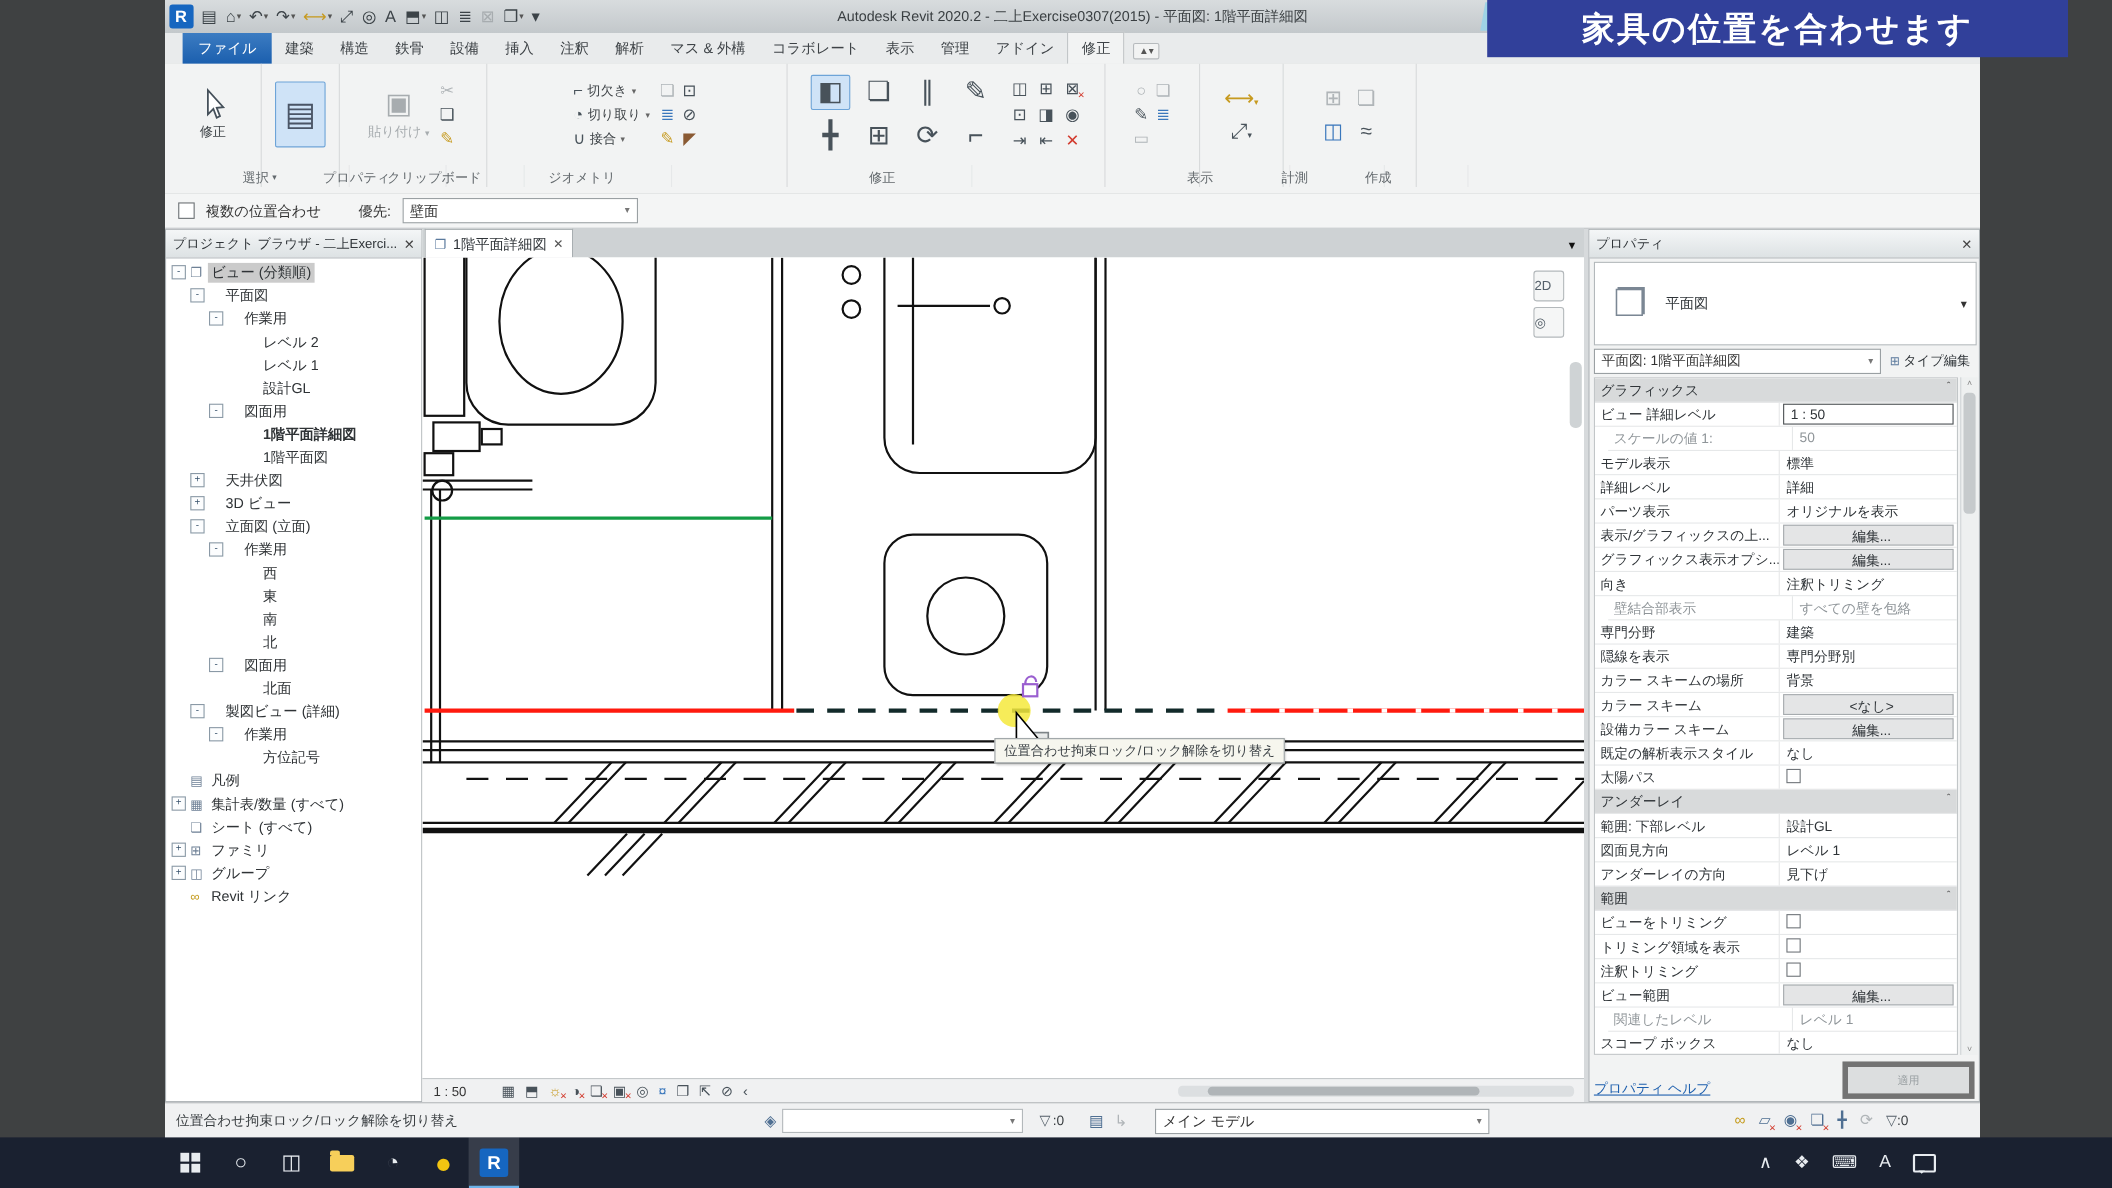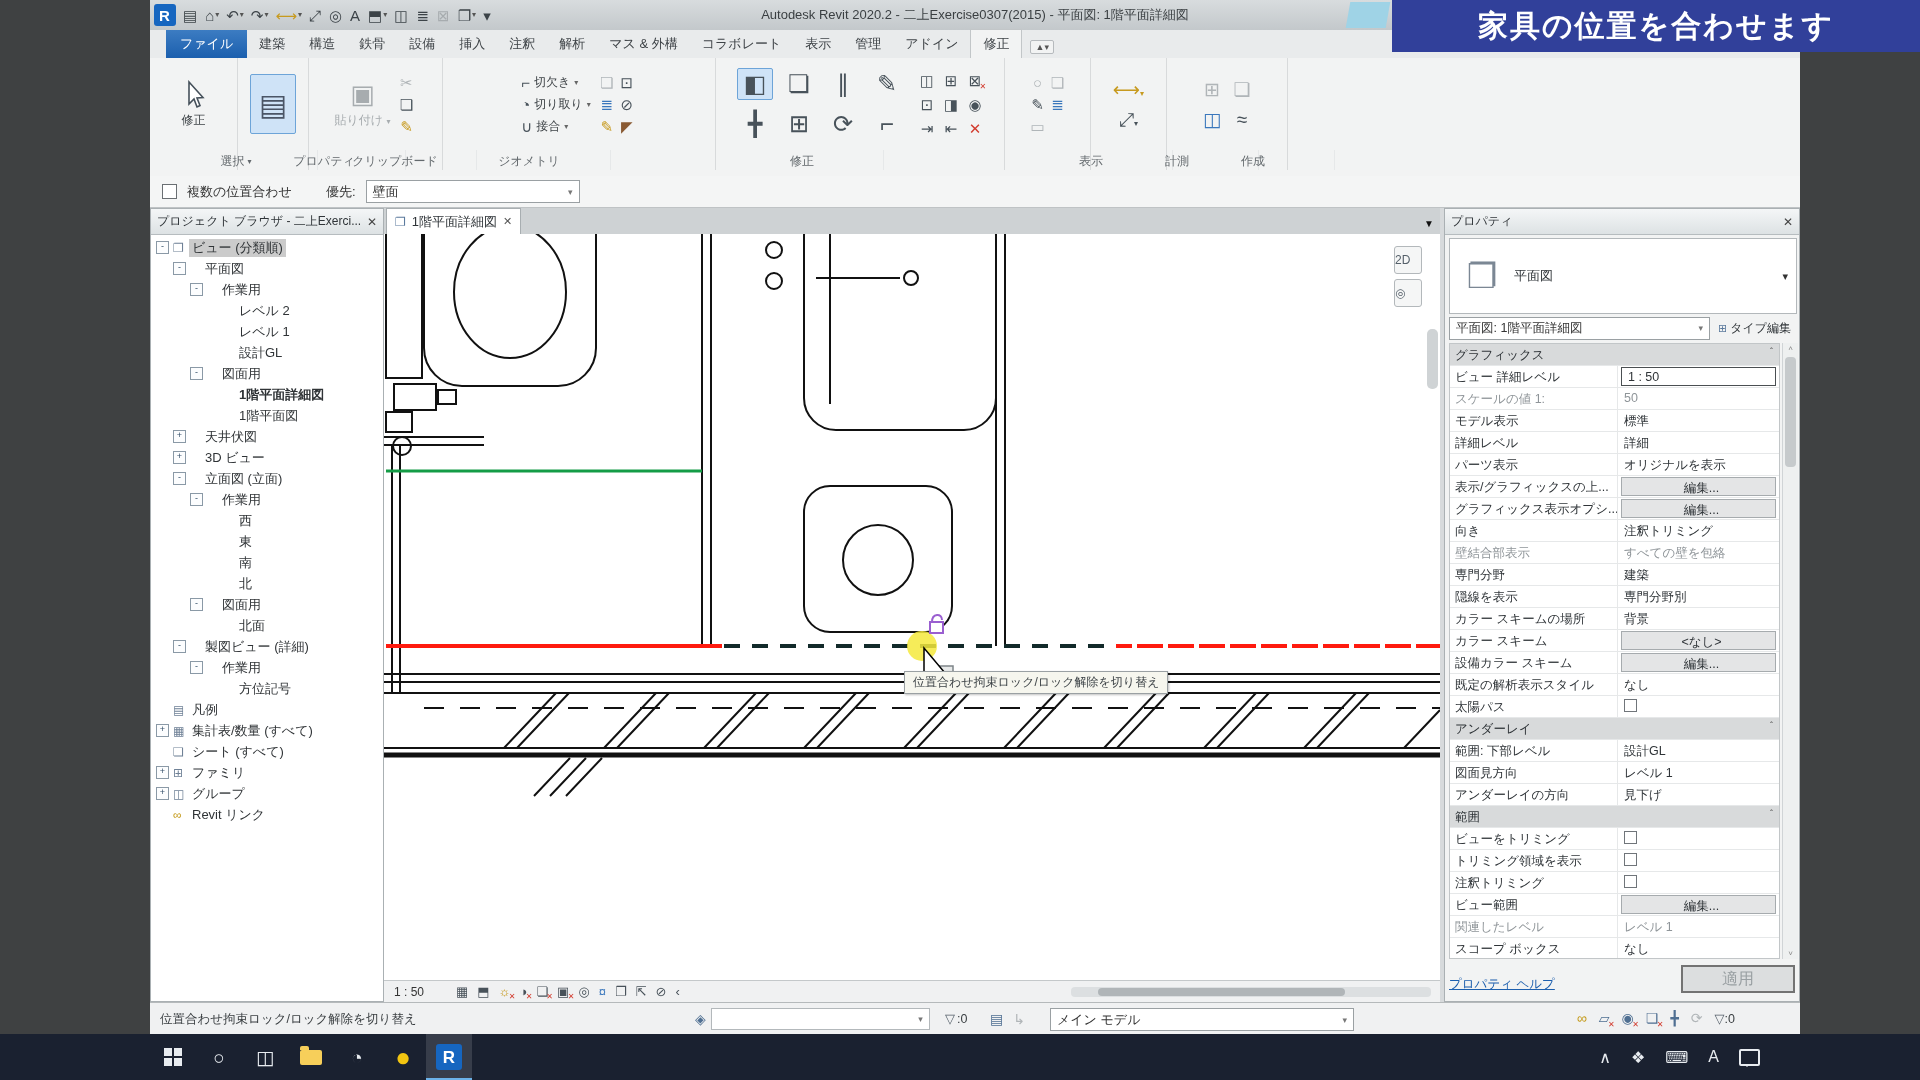--- a/index.html
+++ b/index.html
@@ -104,27 +104,27 @@
   .prow{height:22px;display:flex;border-bottom:1px solid #e6e8e9;font-size:12.5px;color:#2f3438;box-sizing:border-box;}
   .plabel{width:168px;padding:3px 0 0 5px;border-right:1px solid #e6e8e9;white-space:nowrap;overflow:hidden;box-sizing:border-box;}
   .pval{flex:1;padding:3px 0 0 6px;white-space:nowrap;overflow:hidden;position:relative;box-sizing:border-box;}
   .pcol{display:none;}
   .prow[data-type="header"]{background:#d8dadb;}
   .prow[data-type="header"] .plabel{border-right:none;width:auto;flex:1;}
   .prow[data-type="header"] .pcol{display:block;margin-left:auto;padding:2px 6px 0 0;font-size:9px;color:#555;}
   .prow[data-type="button"] .pval{background:#e4e5e6;border:1px solid #a6abae;margin:1px 3px;text-align:center;padding-top:2px;}
   .prow[data-type="input"] .pval{background:#fff;border:1px solid #4a4f52;margin:1px 3px;padding-top:2px;}
   .prow[data-type="checkbox"] .pval::before{content:"";display:inline-block;width:11px;height:11px;border:1px solid #70757a;background:#fff;}
-  .prow[data-dim="true"]{color:#8f9599;}
+  .prow[data-dim="true"]{color:#8f9599;margin-left:12px;}
   #pscroll{position:absolute;right:1px;top:134px;width:15px;height:616px;background:#eef0f0;border-left:1px solid #d0d4d6;}
   #pscroll .thumb{position:absolute;left:2px;top:14px;width:11px;height:110px;background:#c6cacc;border-radius:4px;}
   #pscroll .ar{position:absolute;left:0;width:100%;text-align:center;font-size:8px;color:#888;}
   #props-foot{position:absolute;left:4px;top:756px;width:346px;display:flex;align-items:flex-end;}
   #props-help{font-size:12.5px;color:#1d5fae;text-decoration:underline;}
-  #apply-btn{margin-left:auto;width:110px;height:24px;background:#dcdedf;border:2px solid #737373;color:#9aa0a3;font-size:16px;display:flex;align-items:center;justify-content:center;}
+  #apply-btn{margin-left:auto;width:110px;height:24px;background:#dcdedf;border:5px solid #737373;color:#9aa0a3;font-size:10px;display:flex;align-items:center;justify-content:center;}
   
   #statusbar{position:absolute;left:150px;top:1002px;width:1650px;height:32px;background:#f0f1f2;border-top:1px solid #b5b9bb;font-size:12.5px;color:#3a3f42;z-index:20;}
   #status-msg{position:absolute;left:10px;top:8px;}
   #ws-group{position:absolute;left:545px;top:5px;display:flex;align-items:center;gap:5px;}
   #ws-combo{width:205px;height:20px;background:#fff;border:1px solid #b3b8bb;}
   .sb-ico{font-size:14px;color:#4f6f92;position:relative;}
   .sb-ico[data-tone="dim"]{color:#b0b5b8;}
   .sb-ico[data-tone="gold"]{color:#c49a1a;}
   .sb-ico[data-x="true"]::after{content:"✕";position:absolute;right:-5px;bottom:-3px;font-size:8px;color:#d23b2e;font-weight:bold;}
   #filter1{position:absolute;left:795px;top:8px;display:flex;align-items:center;gap:2px;}
@@ -140,21 +140,21 @@
   .tb-app[data-tone="yellow"] .tglyph{color:#f2c511;font-size:26px;}
   .tb-app[data-kind="start"] .tglyph{width:8px;height:8px;background:#e8ecf0;box-shadow:10px 0 0 #e8ecf0,0 10px 0 #e8ecf0,10px 10px 0 #e8ecf0;transform:translate(-5px,-5px);}
   .tb-app[data-kind="folder"] .tglyph{width:22px;height:15px;background:#f7cf5a;border-radius:2px;position:relative;}
   .tb-app[data-kind="folder"] .tglyph::before{content:"";position:absolute;left:0;top:-4px;width:9px;height:4px;background:#f7cf5a;border-radius:2px 2px 0 0;}
   .tb-app[data-kind="revit"] .tglyph{background:#1666c0;color:#fff;width:26px;height:26px;border-radius:3px;display:flex;align-items:center;justify-content:center;font-weight:bold;font-size:17px;}
   #tray{position:absolute;right:160px;display:flex;align-items:center;gap:20px;}
   .tray-ico{color:#e8ecf0;font-size:16px;}
   .tray-ico[data-kind="chat"]{width:17px;height:13px;border:2px solid #e8ecf0;border-radius:2px;position:relative;}
   .tray-ico[data-kind="chat"]::after{content:"";position:absolute;left:3px;bottom:-6px;border:3px solid transparent;border-top-color:#e8ecf0;}
   
-  #banner{position:absolute;left:1392px;top:0;width:528px;height:52px;background:#31409a;color:#fff;display:flex;align-items:center;justify-content:center;font-size:30px;font-weight:bold;letter-spacing:2px;z-index:80;white-space:nowrap;}
+  #banner{position:absolute;left:1352px;top:0;width:528px;height:52px;background:#31409a;color:#fff;display:flex;align-items:center;justify-content:center;font-size:30px;font-weight:bold;letter-spacing:2px;z-index:80;white-space:nowrap;}
 </style>
 </head>
 <body>
 
 <div id="stage">
 
   <div id="app">
 
     <div id="titlebar">
       <div id="qat">

